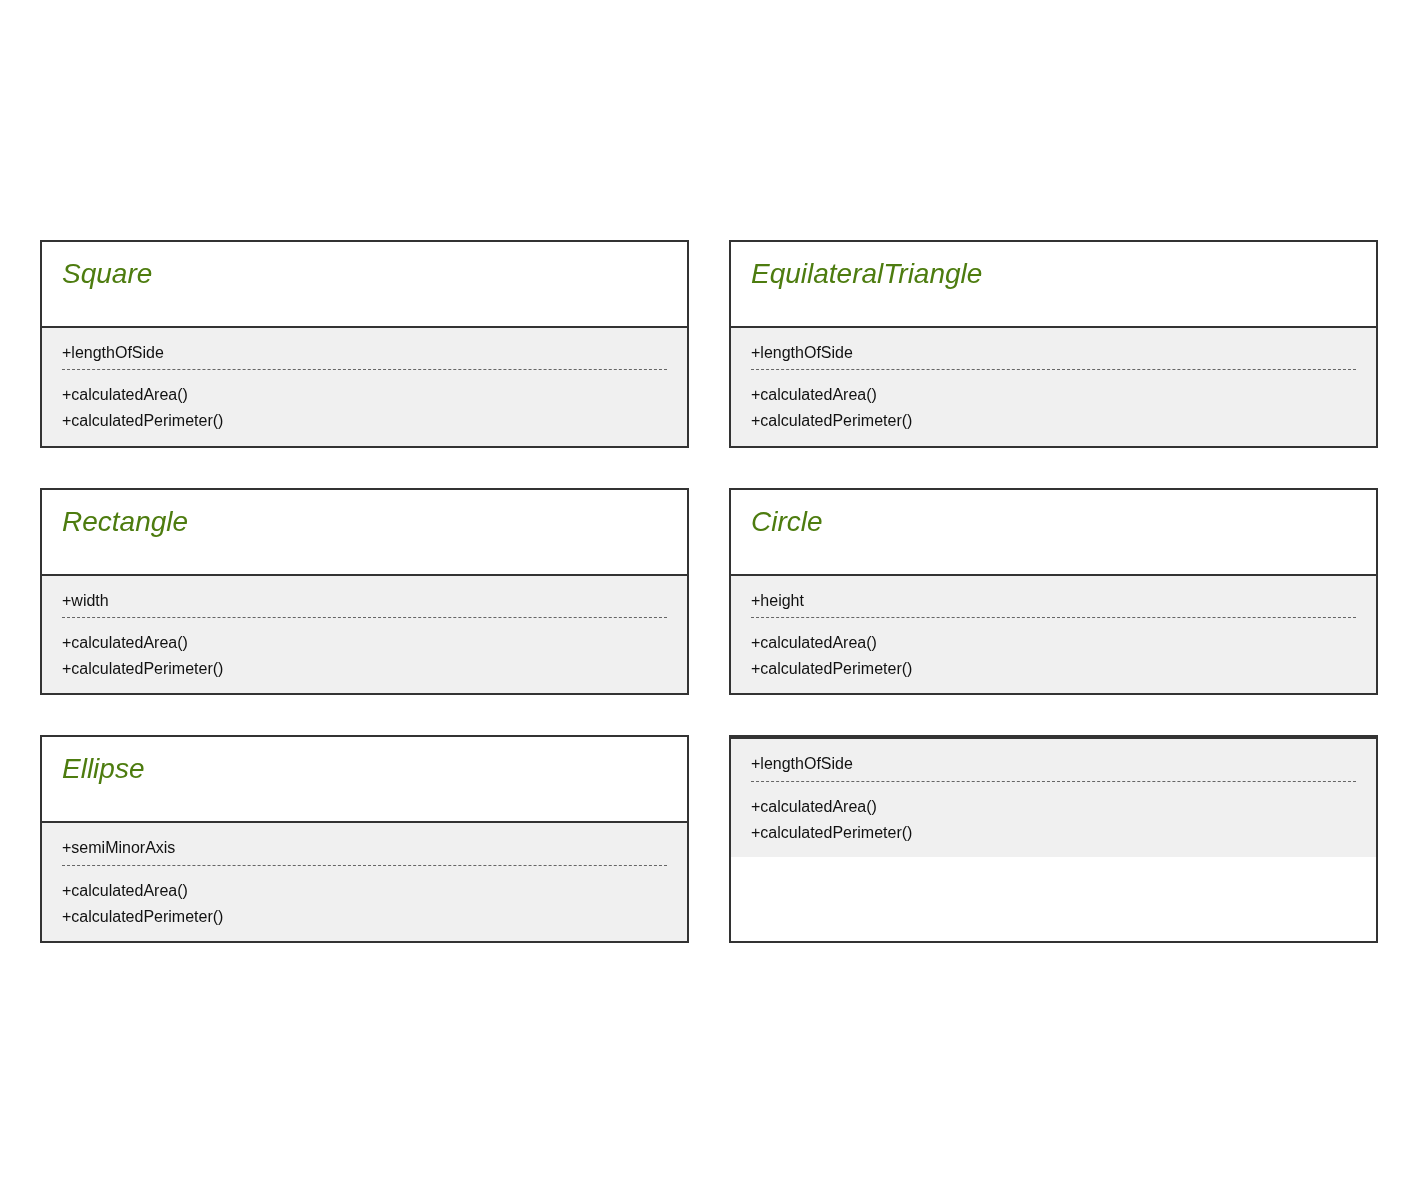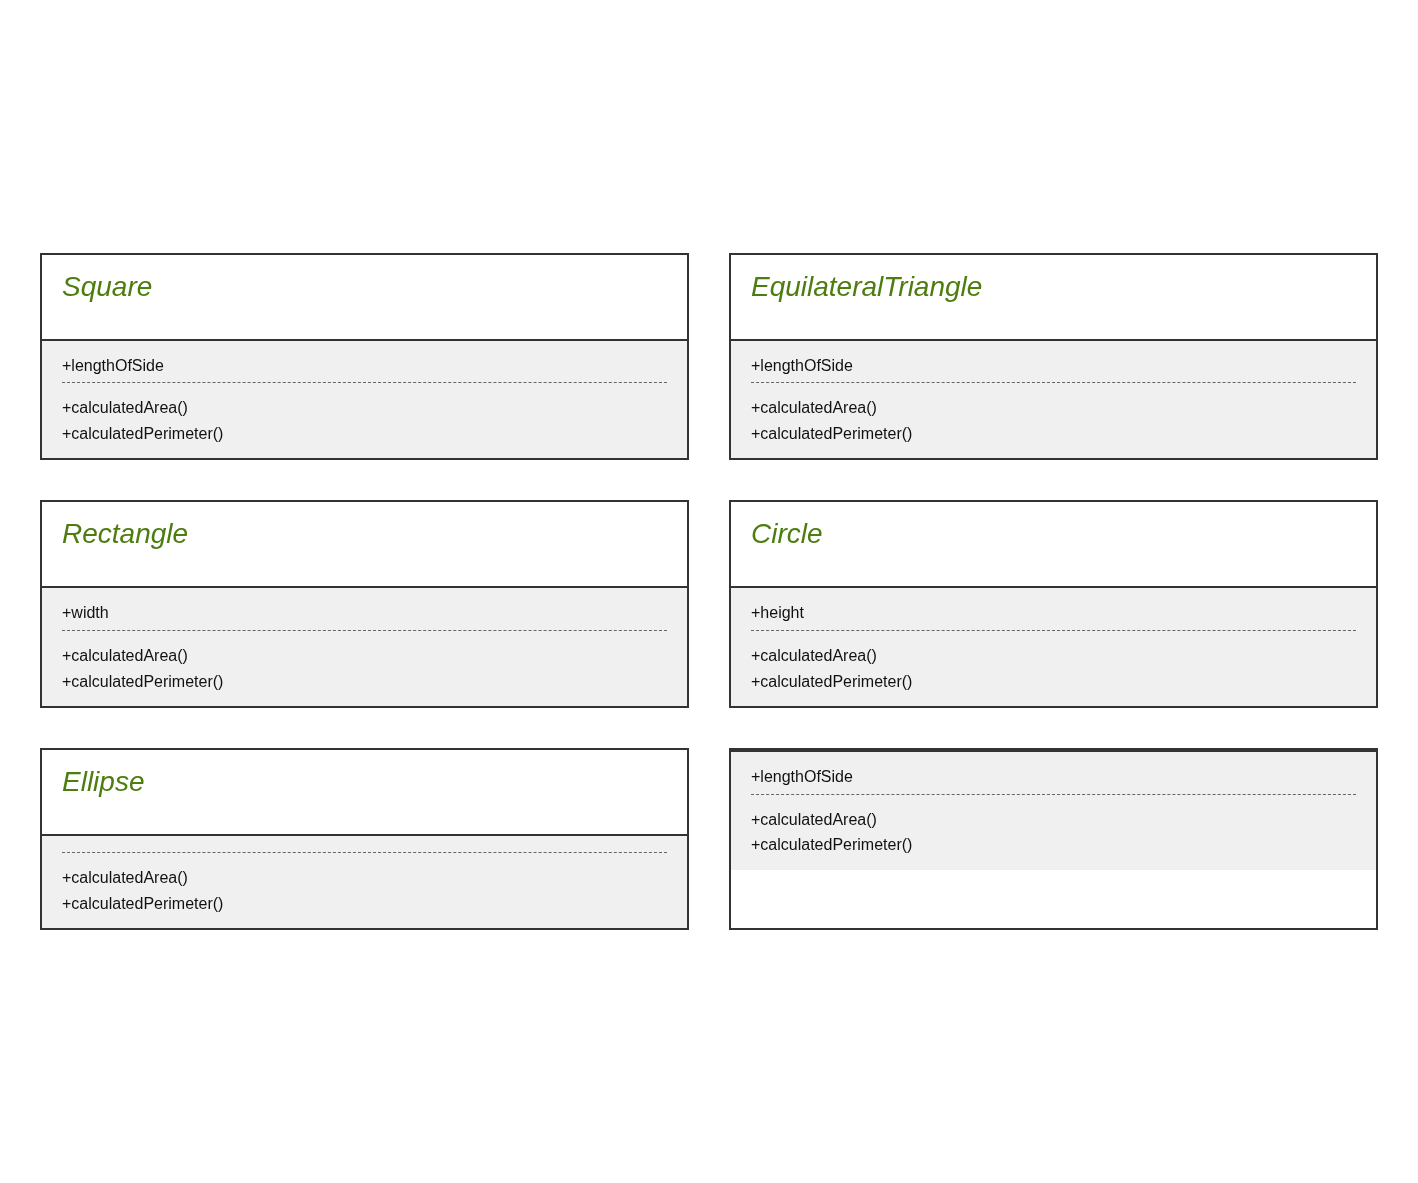--- a/index.html
+++ b/index.html
@@ -112,20 +112,21 @@
         <div class="uml-methods">
           <p class="uml-item">+calculatedArea()</p>
           <p class="uml-item">+calculatedPerimeter()</p>
         </div>
       </div>
     </div>
     <div class="uml-class">
       <div class="uml-class-name">Ellipse</div>
       <div class="uml-section">
         <div class="uml-attributes">
+          <p class="uml-item">+semiMinorAxis</p>
         </div>
         <div class="uml-methods">
           <p class="uml-item">+calculatedArea()</p>
           <p class="uml-item">+calculatedPerimeter()</p>
         </div>
       </div>
     </div>
     <div class="uml-class">
       <div class="uml-section">
         <div class="uml-attributes">

